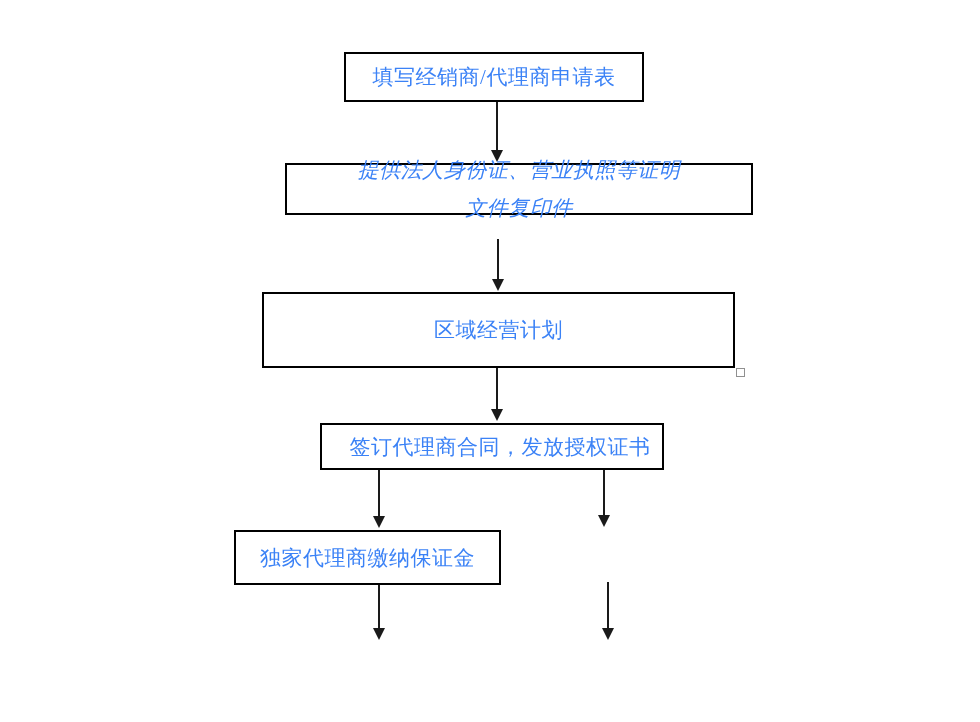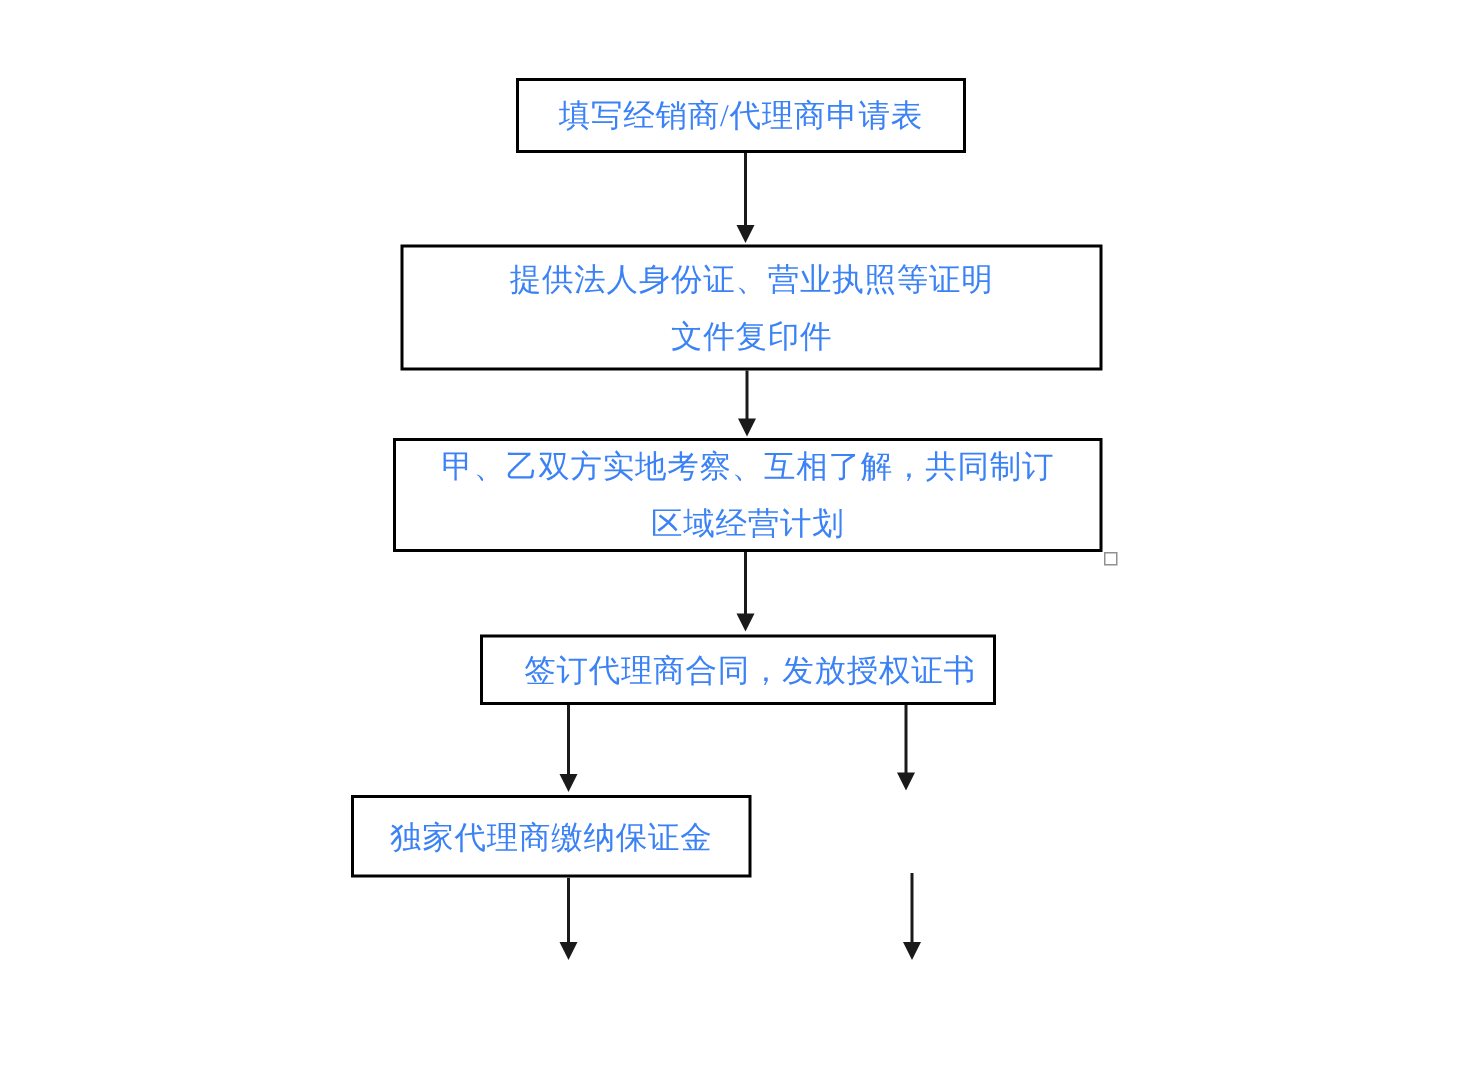--- a/index.html
+++ b/index.html
@@ -30,21 +30,21 @@
     align-items: center;
     justify-content: center;
     text-align: center;
     font-size: 21px;
     color: #3b82f6;
     letter-spacing: 0.5px;
   }
   .flow-node .line { line-height: 38px; white-space: nowrap; }
   
   .n1 { left: 344px; top:  52px; width: 300px; height: 50px; }
-  .n2 { left: 267px; top: 163px; width: 468px; height: 84px; }
+  .n2 { left: 285px; top: 163px; width: 468px; height: 52px; font-style: italic; }
   .n3 { left: 262px; top: 292px; width: 473px; height: 76px; }
   .n4 { left: 320px; top: 423px; width: 344px; height: 47px; padding-left: 16px; }
   .n5 { left: 212px; top: 530px; width: 267px; height: 55px; margin-left: 22px; }
   .n6 { left: 512px; top: 529px; width: 268px; height: 53px; }
   .n7 { left: 324px; top: 642px; width: 342px; height: 51px; }
   .anchor-handle {
     position: absolute;
     left: 736px; top: 368px;
     width: 9px; height: 9px;
     border: 1px solid #909090;
@@ -99,21 +99,20 @@
   <div class="flow-node n1">
     <span class="line">填写经销商/代理商申请表</span>
   </div>
 
   <div class="flow-node n2">
     <span class="line">提供法人身份证、营业执照等证明</span>
     <span class="line">文件复印件</span>
   </div>
 
   <div class="flow-node n3">
-    <span class="line">甲、乙双方实地考察、互相了解，共同制订</span>
     <span class="line">区域经营计划</span>
   </div>
 
   <div class="flow-node n4">
     <span class="line">签订代理商合同，发放授权证书</span>
   </div>
 
   <div class="flow-node n5">
     <span class="line">独家代理商缴纳保证金</span>
   </div>

